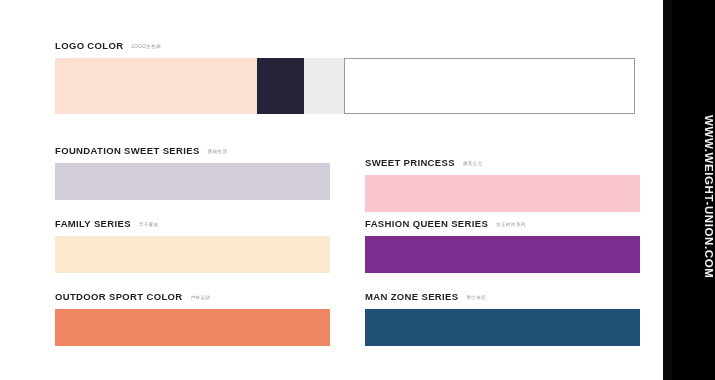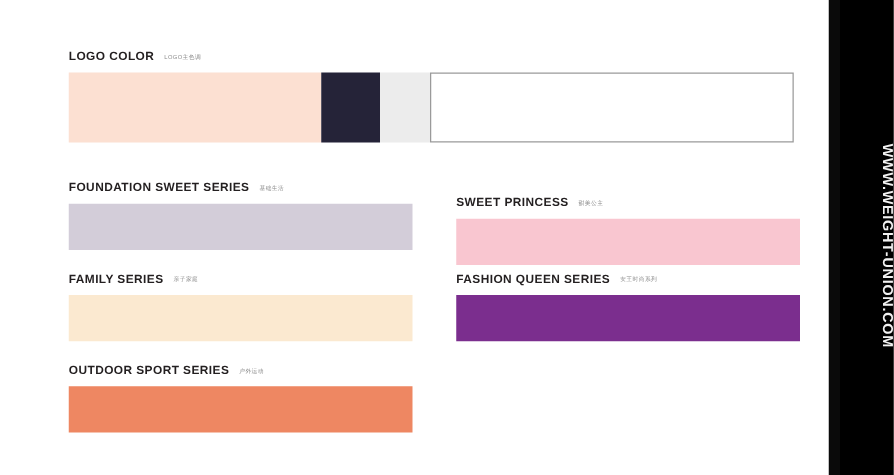--- a/index.html
+++ b/index.html
@@ -174,26 +174,33 @@
   <div class="series-block" id="block-family">
     <div class="section-heading">
       <span class="section-title-en">FAMILY SERIES</span>
       <span class="section-title-cn">亲子家庭</span>
     </div>
     <div class="series-swatch" style="background-color: rgb(251, 233, 208);"></div>
   </div>
 
   <div class="series-block" id="block-outdoor">
     <div class="section-heading">
-      <span class="section-title-en">OUTDOOR SPORT SERIES</span>
+      <span class="section-title-en">OUTDOOR SPORT COLOR</span>
       <span class="section-title-cn">户外运动</span>
     </div>
     <div class="series-swatch" style="background-color: rgb(238, 135, 98);"></div>
   </div>
 
+  <div class="series-block" id="block-man">
+    <div class="section-heading">
+      <span class="section-title-en">MAN ZONE SERIES</span>
+      <span class="section-title-cn">男士专区</span>
+    </div>
+    <div class="series-swatch" style="background-color: rgb(31, 81, 118);"></div>
+  </div>
 
 </div>
 
 <div id="gutter"></div>
 
 <div id="watermark-bar">
   <div id="watermark-text">WWW.WEIGHT-UNION.COM</div>
 </div>
 
 </body></html>

